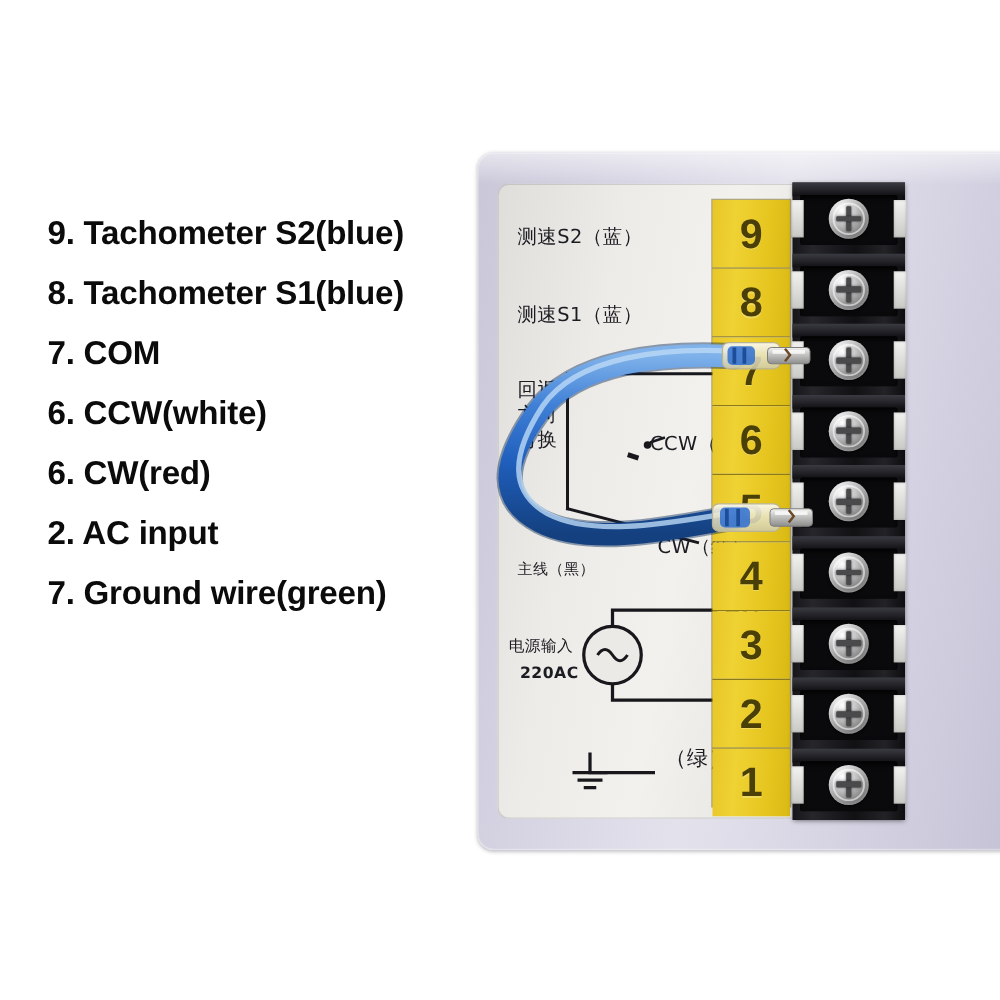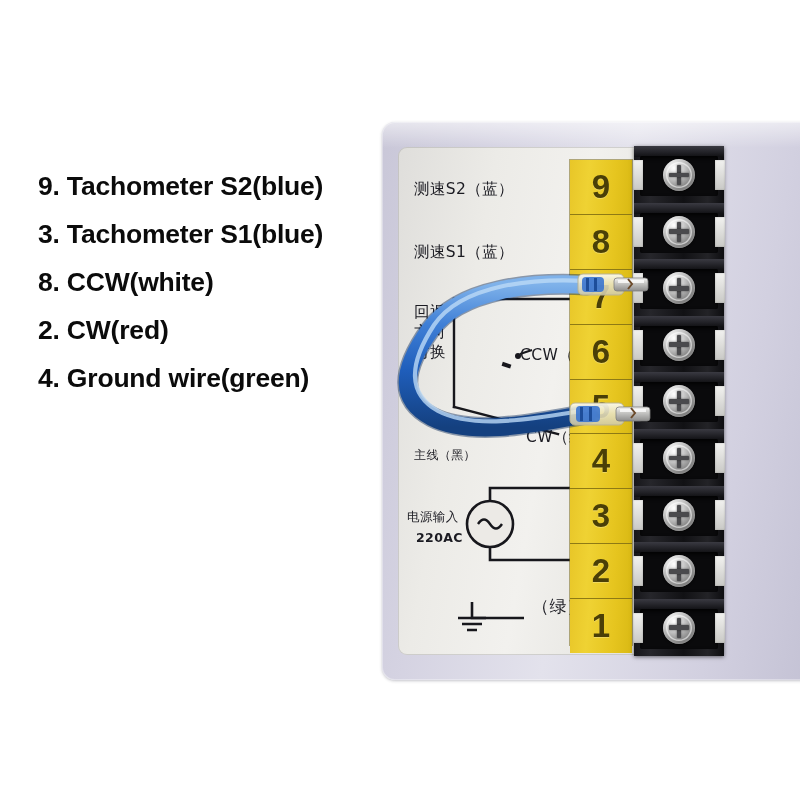--- a/index.html
+++ b/index.html
@@ -125,24 +125,26 @@
   
   #wire{position:absolute;left:382px;top:122px;width:364px;height:558px;pointer-events:none;}
 </style>
 </head>
 <body>
 
 <div id="stage">
 
   <div id="legend">
     <div class="legend-row">9. Tachometer S2(blue)</div>
-    <div class="legend-row">3. Tachometer S1(blue)</div>
-    <div class="legend-row">8. CCW(white)</div>
-    <div class="legend-row">2. CW(red)</div>
-    <div class="legend-row">4. Ground wire(green)</div>
+    <div class="legend-row">8. Tachometer S1(blue)</div>
+    <div class="legend-row">7. COM</div>
+    <div class="legend-row">6. CCW(white)</div>
+    <div class="legend-row">6. CW(red)</div>
+    <div class="legend-row">2. AC input</div>
+    <div class="legend-row">7. Ground wire(green)</div>
   </div>
 
   <div id="device">
 
     <div id="panel">
 
       <svg id="schem" viewBox="0 0 268 508">
 
         <g stroke="#17171c" stroke-width="2.4" fill="none" stroke-linecap="square">
 

